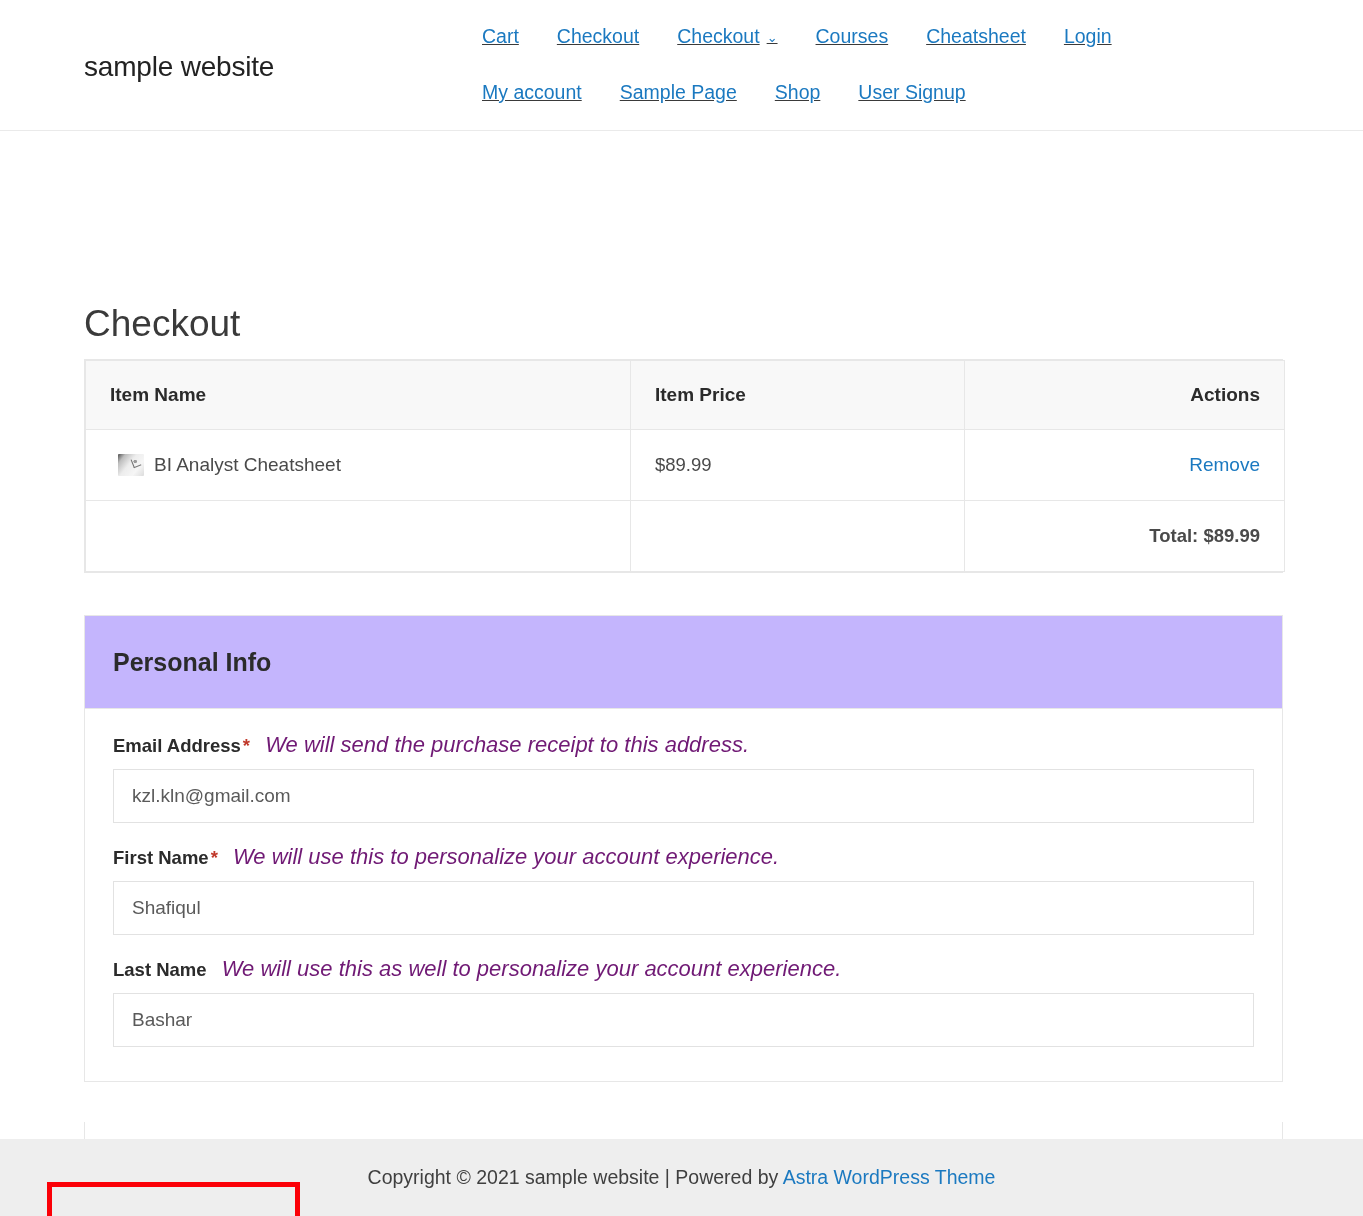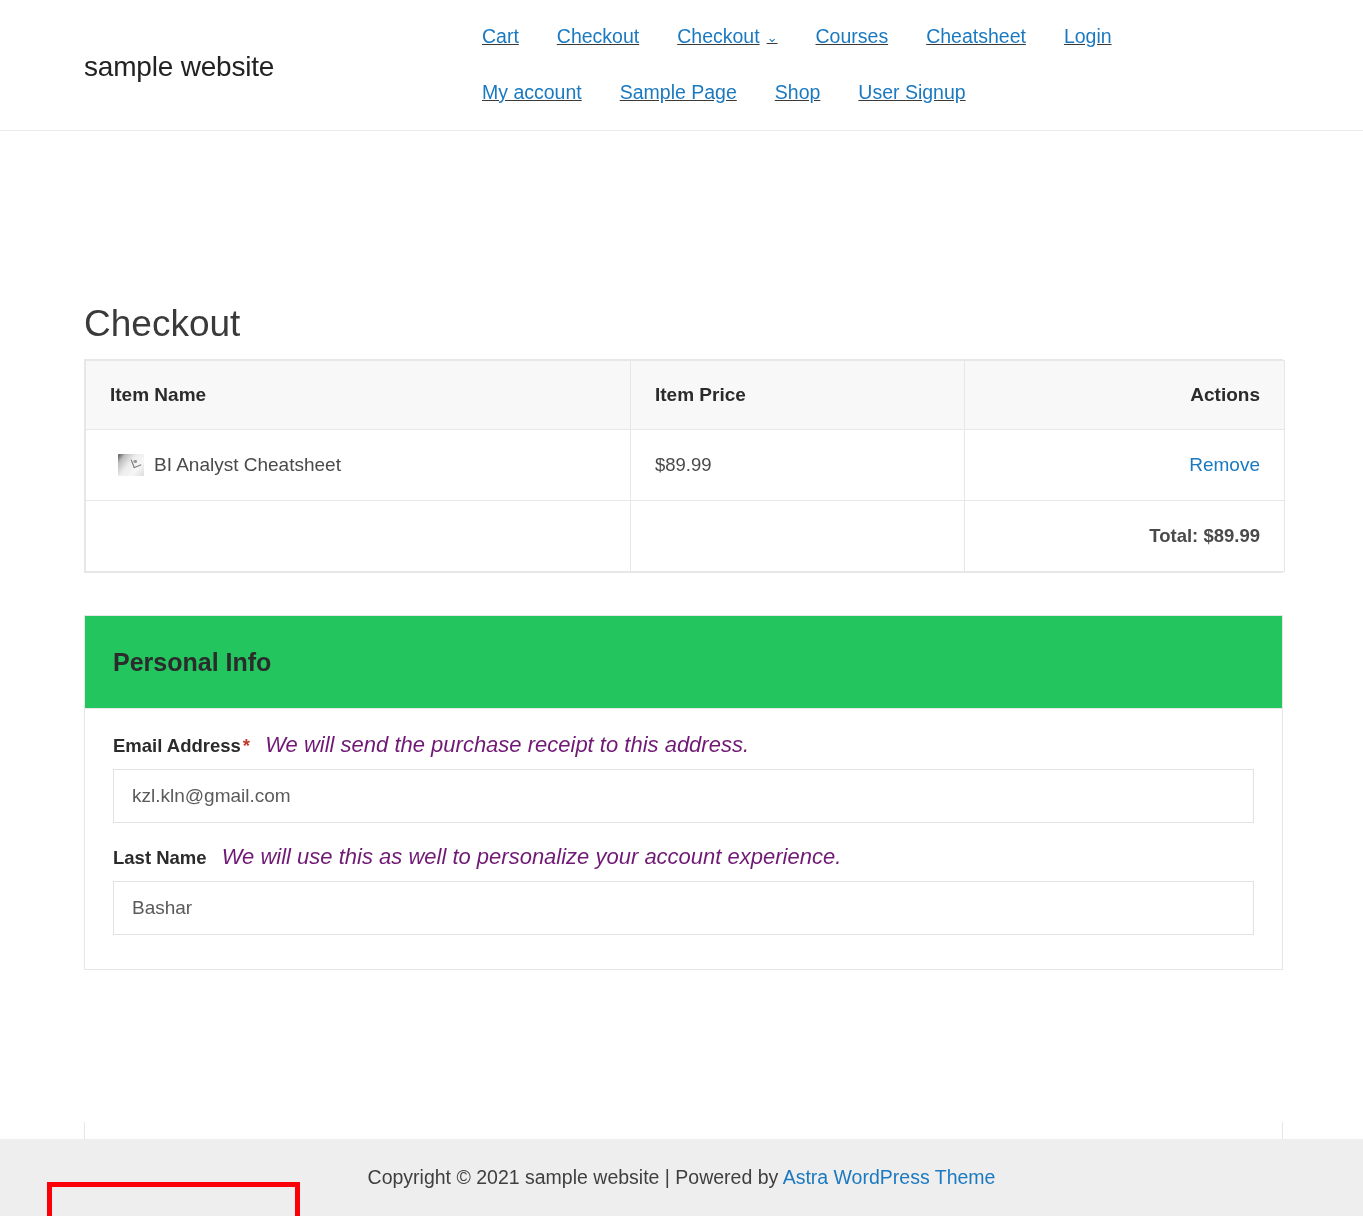--- a/index.html
+++ b/index.html
@@ -179,21 +179,21 @@
   .checkout-form {
     position: absolute;
     left: 84px;
     top: 484px;
     width: 1199px;
     box-sizing: border-box;
     border: 1px solid #e7e7e7;
     background: #ffffff;
   }
   .fieldset-head {
-    background: #22c55e;
+    background: #c4b5fd;
     border-bottom: 1px solid #e7e7e7;
     height: 93px;
     display: flex;
     align-items: center;
     padding: 0 28px;
     box-sizing: border-box;
   }
   .fieldset-head .legend {
     font-size: 25px;
     font-weight: bold;
@@ -403,20 +403,27 @@
     <div class="fieldset-body">
 
       <div class="field">
         <span class="field-label">
           <span class="lbl">Email Address</span><span class="req">*</span>
           <span class="hint">We will send the purchase receipt to this address.</span>
         </span>
         <input class="text-input" type="text" value="kzl.kln@gmail.com" style="">
       </div>
 
+      <div class="field">
+        <span class="field-label">
+          <span class="lbl">First Name</span><span class="req">*</span>
+          <span class="hint">We will use this to personalize your account experience.</span>
+        </span>
+        <input class="text-input" type="text" value="Shafiqul" style="">
+      </div>
 
       <div class="field">
         <span class="field-label">
           <span class="lbl">Last Name</span>
           <span class="hint">We will use this as well to personalize your account experience.</span>
         </span>
         <input class="text-input" type="text" value="Bashar" style="">
       </div>
 
     </div>

